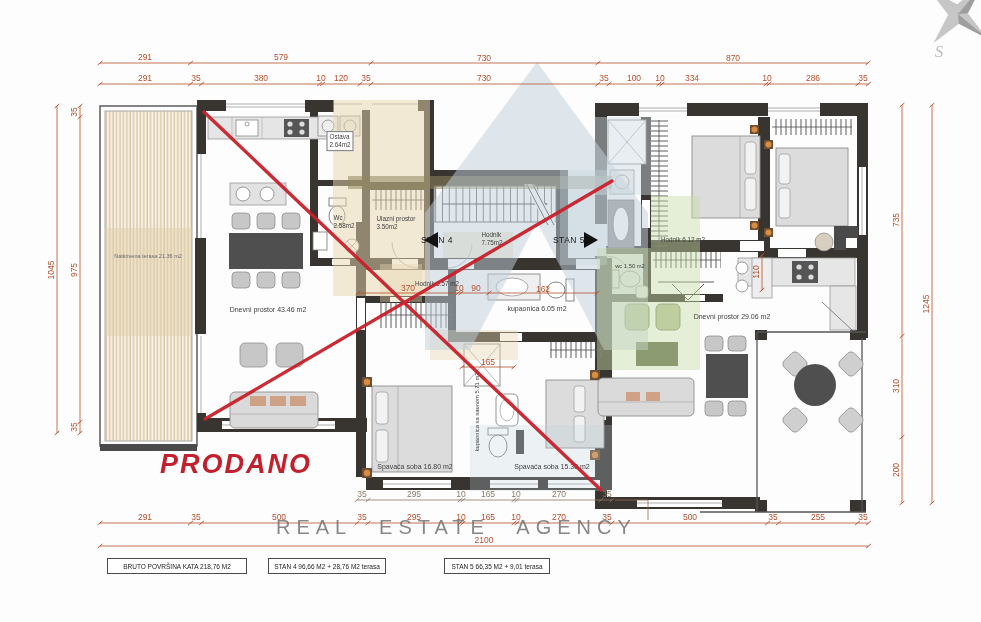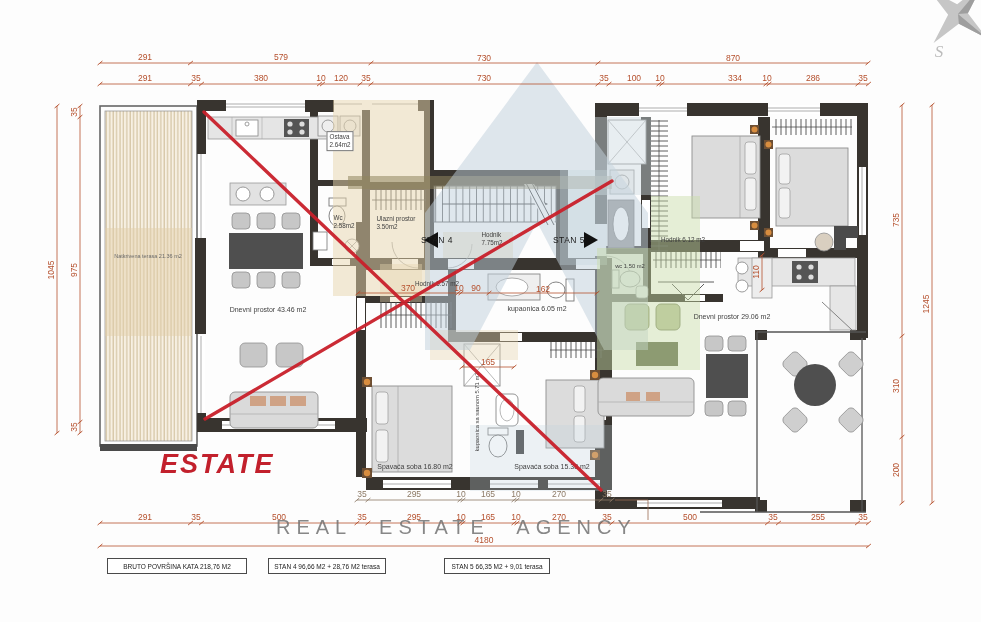--- a/index.html
+++ b/index.html
@@ -391,21 +391,21 @@
 <span class="lbl dim" style="left:145px;top:78px">291</span>
 <span class="lbl dim" style="left:196px;top:78px">35</span>
 <span class="lbl dim" style="left:261px;top:78px">380</span>
 <span class="lbl dim" style="left:321px;top:78px">10</span>
 <span class="lbl dim" style="left:341px;top:78px">120</span>
 <span class="lbl dim" style="left:366px;top:78px">35</span>
 <span class="lbl dim" style="left:484px;top:78px">730</span>
 <span class="lbl dim" style="left:604px;top:78px">35</span>
 <span class="lbl dim" style="left:634px;top:78px">100</span>
 <span class="lbl dim" style="left:660px;top:78px">10</span>
-<span class="lbl dim" style="left:735px;top:78px">334</span>
+<span class="lbl dim" style="left:692px;top:78px">334</span>
 <span class="lbl dim" style="left:767px;top:78px">10</span>
 <span class="lbl dim" style="left:813px;top:78px">286</span>
 <span class="lbl dim" style="left:863px;top:78px">35</span>
 <span class="lbl dim v" style="left:51px;top:270px">1045</span>
 <span class="lbl dim v" style="left:74px;top:112px">35</span>
 <span class="lbl dim v" style="left:74px;top:270px">975</span>
 <span class="lbl dim v" style="left:74px;top:427px">35</span>
 <span class="lbl dim v" style="left:896px;top:220px">735</span>
 <span class="lbl dim v" style="left:896px;top:386px">310</span>
 <span class="lbl dim v" style="left:896px;top:470px">200</span>
@@ -430,21 +430,21 @@
 <span class="lbl dim" style="left:414px;top:517px">295</span>
 <span class="lbl dim" style="left:461px;top:517px">10</span>
 <span class="lbl dim" style="left:488px;top:517px">165</span>
 <span class="lbl dim" style="left:516px;top:517px">10</span>
 <span class="lbl dim" style="left:559px;top:517px">270</span>
 <span class="lbl dim" style="left:607px;top:517px">35</span>
 <span class="lbl dim" style="left:690px;top:517px">500</span>
 <span class="lbl dim" style="left:773px;top:517px">35</span>
 <span class="lbl dim" style="left:818px;top:517px">255</span>
 <span class="lbl dim" style="left:863px;top:517px">35</span>
-<span class="lbl dim" style="left:484px;top:540px">4180</span>
+<span class="lbl dim" style="left:484px;top:540px">2100</span>
 
 <span class="lbl room tiny" style="left:148px;top:256px">Natkrivena terasa 21.36 m2</span>
 <span class="lbl room" style="left:268px;top:309px">Dnevni prostor 43.46 m2</span>
 <span class="lbl room small" style="left:340px;top:141px;background:#fff;border:0.5px solid #777;padding:1px 2px;transform:translate(-50%,-50%);line-height:1.25;"><span>Ostava</span><br><span>2.64m2</span></span>
 <span class="lbl room small" style="left:344px;top:222px;line-height:1.3;text-align:left;"><span>Wc</span><br><span>2.58m2</span></span>
 <span class="lbl room small" style="left:396px;top:223px;line-height:1.3;text-align:left;"><span>Ulazni prostor</span><br><span>3.50m2</span></span>
 <span class="lbl stan" style="left:437px;top:240px">STAN 4</span>
 <span class="lbl room small" style="left:492px;top:239px;line-height:1.3;"><span>Hodnik</span><br><span>7.75m2</span></span>
 <span class="lbl stan" style="left:569px;top:240px">STAN 5</span>
 <span class="lbl room small" style="left:437px;top:283px">Hodnik 5.57 m2</span>
@@ -456,18 +456,18 @@
 <span class="lbl room small" style="left:630px;top:266px;font-size:5.8px;">wc 1.50 m2</span>
 <span class="lbl room" style="left:732px;top:316px">Dnevni prostor 29.06 m2</span>
 
 <svg class="z50" width="981" height="622" viewBox="0 0 981 622">
   <g stroke="#c9202b" stroke-width="3.4" stroke-linecap="round" opacity="0.95">
     <line x1="204" y1="112" x2="601" y2="490"></line>
     <line x1="612" y1="181" x2="205" y2="419"></line>
   </g>
 </svg>
 
-<div class="prodano">ESTATE</div>
+<div class="prodano">PRODANO</div>
 <div class="legend" style="left:107px;top:558px;width:134px;">BRUTO POVRŠINA KATA  218,76  M2</div>
 <div class="legend" style="left:268px;top:558px;width:112px;">STAN 4 96,66 M2  + 28,76 M2 terasa</div>
 <div class="legend" style="left:444px;top:558px;width:100px;">STAN 5 66,35 M2 + 9,01 terasa</div>
 
 </div>
 
 </body></html>

